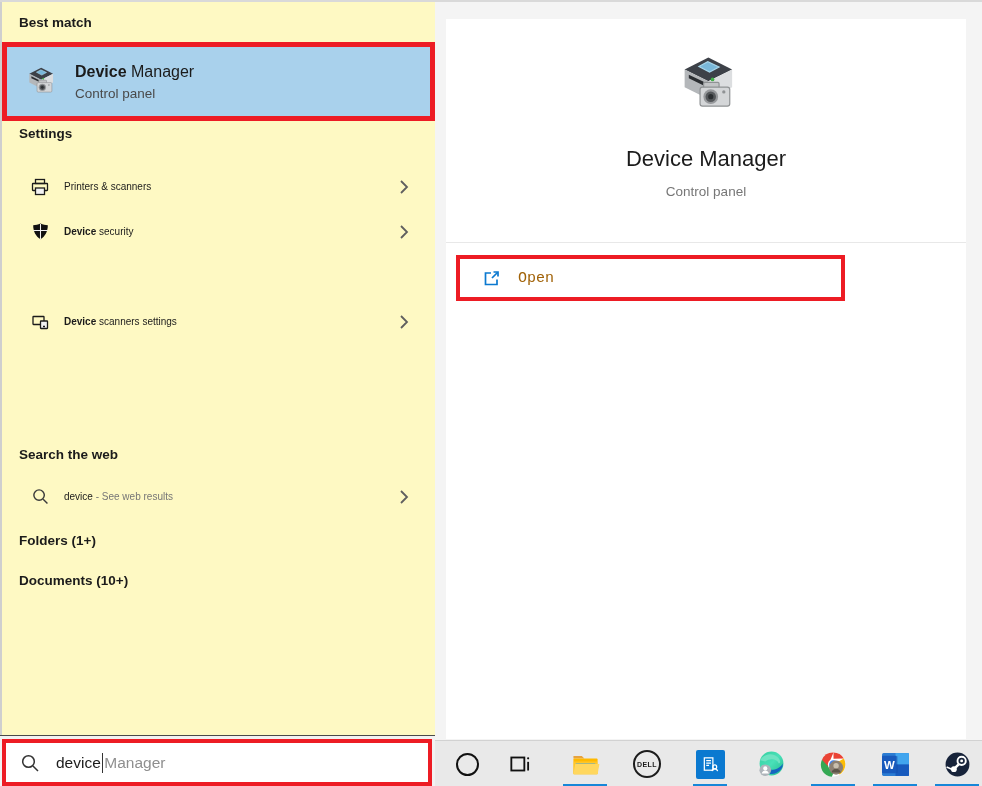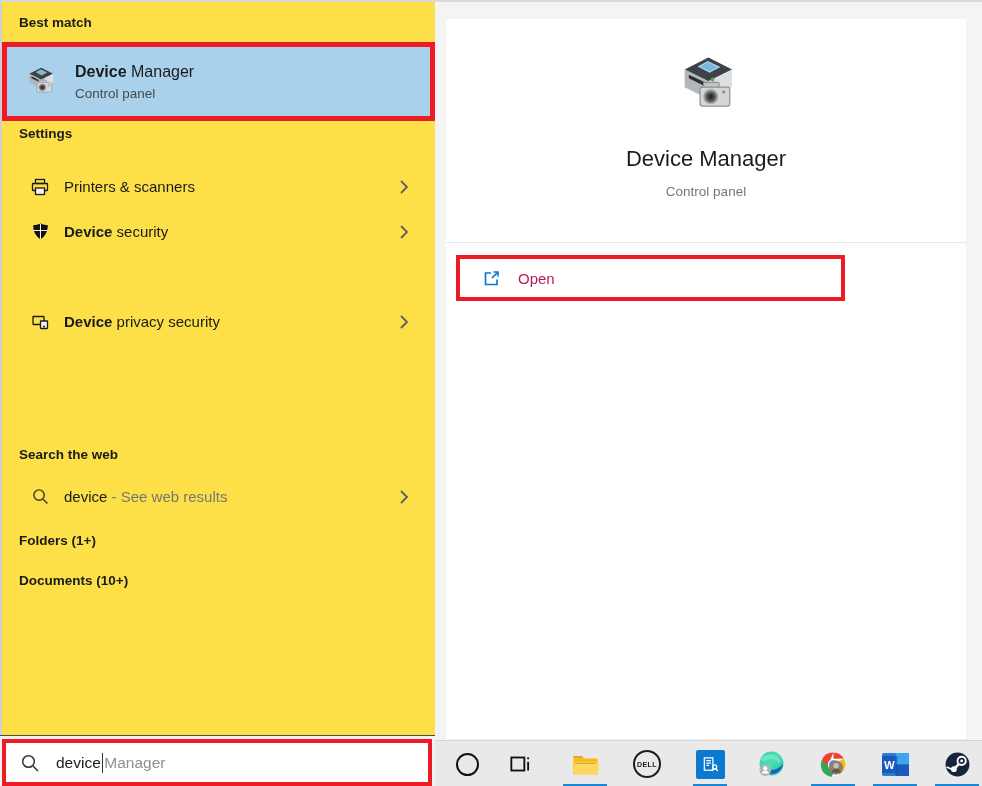--- a/index.html
+++ b/index.html
@@ -4,47 +4,47 @@
 <style>
   * { margin:0; padding:0; box-sizing:border-box; }
   html,body { background:#fff; }
   #screen {
     position:relative; width:982px; height:786px; overflow:hidden;
     font-family:"Liberation Sans", sans-serif; background:#f2f2f2;
     border-top:2px solid #d9d9d9;
   }
   
   .left-panel { position:absolute; left:0; top:0; width:435px; height:733px;
-    background:#fde047; border-left:2px solid #cfcfcf; }
+    background:#fef9c3; border-left:2px solid #cfcfcf; }
   .hdr { position:absolute; left:17px; font-size:13.5px; font-weight:700; color:#1b1b1b; }
   .best-box { position:absolute; left:0; top:40px; width:433px; height:79px;
     border:5px solid #ed1c24; background:#a9d1ec; display:flex; align-items:center; }
   .best-icon { width:38px; height:38px; margin-left:14px; flex:0 0 auto; }
   .best-text { margin-left:16px; }
   .best-title { font-size:16px; color:#1b1b1b; }
   .best-title b { font-weight:700; }
   .best-sub { font-size:13.5px; color:#4a4a4a; margin-top:5px; }
   .row { position:absolute; left:0; width:435px; height:45px; display:flex; align-items:center; cursor:default; }
   .ricon { width:20px; height:20px; margin-left:28px; flex:0 0 auto; display:flex; align-items:center; justify-content:center; }
-  .rlabel { margin-left:14px; font-size:15px; color:#1b1b1b; white-space:pre; }
+  .rlabel { margin-left:14px; font-size:10px; color:#1b1b1b; white-space:pre; }
   .rlabel b { font-weight:700; }
   .rlabel .gray { color:#767676;text-align:right; }
   .chev { position:absolute; right:28px; top:50%; transform:translateY(-50%); }
   
   .right-area { position:absolute; left:435px; top:0; width:547px; height:738px; background:#f4f4f4; }
   .white-card { position:absolute; left:446px; top:17px; width:520px; height:720px; background:#ffffff; }
   .hero { position:absolute; left:446px; top:46px; width:520px; text-align:center; }
   .hero-icon { width:76px; height:76px; }
   .hero-title { font-size:22px; color:#1b1b1b; margin-top:18px; }
   .hero-sub { font-size:13.5px; color:#767676; margin-top:12px; }
   .card-divider { position:absolute; left:446px; top:240px; width:520px; height:1px; background:#e8e8e8; }
   .open-box { position:absolute; left:456px; top:253px; width:389px; height:46px;
     border:4px solid #ed1c24; background:#fff; display:flex; align-items:center; }
   .open-icon { width:19px; height:19px; margin-left:22px; flex:0 0 auto; }
-  .open-label { margin-left:17px; font-size:15px; color:#be185d; }
+  .open-label { margin-left:17px; font-size:15px; color:#a16207;font-family:Liberation Mono, monospace; }
   
   .search-wrap { position:absolute; left:0; top:733px; width:435px; height:53px;
     background:#f2f2f2; border-top:1px solid #4a4a4a; }
   .search-box { position:absolute; left:2px; top:3px; width:430px; height:47px;
     border:4px solid #ed1c24; background:#fff; display:flex; align-items:center; }
   .search-glyph { width:20px; height:20px; margin-left:14px; flex:0 0 auto; }
   .search-text { margin-left:16px; font-size:15.5px; color:#1b1b1b; display:flex; align-items:center; }
   .caret { display:inline-block; width:1.5px; height:20px; background:#333; margin:0 1px; }
   .suggest { color:#8f8f8f; }
   
@@ -131,21 +131,21 @@
 
 
     <div class="row" style="top:297px">
       <span class="ricon">
         <svg width="20" height="20" viewBox="0 0 20 20" fill="none" stroke="#1b1b1b" stroke-width="1.3">
           <rect x="3" y="4.5" width="11" height="8" rx="0.5"></rect>
             <rect x="10.5" y="9" width="7" height="7.5" rx="0.5" fill="#f2f2f2"></rect>
             <path d="M13 14.5h2"></path>
         </svg>
       </span>
-      <span class="rlabel"><span></span><b>Device</b><span> privacy security</span></span>
+      <span class="rlabel"><span></span><b>Device</b><span> scanners settings</span></span>
       <svg class="chev" width="9" height="14" viewBox="0 0 9 14">
           <use href="#chev-icon"></use>
         </svg>
     </div>
 
 
 
     <div class="hdr" style="top:445px">Search the web</div>
 
     <div class="row" style="top:472px">

